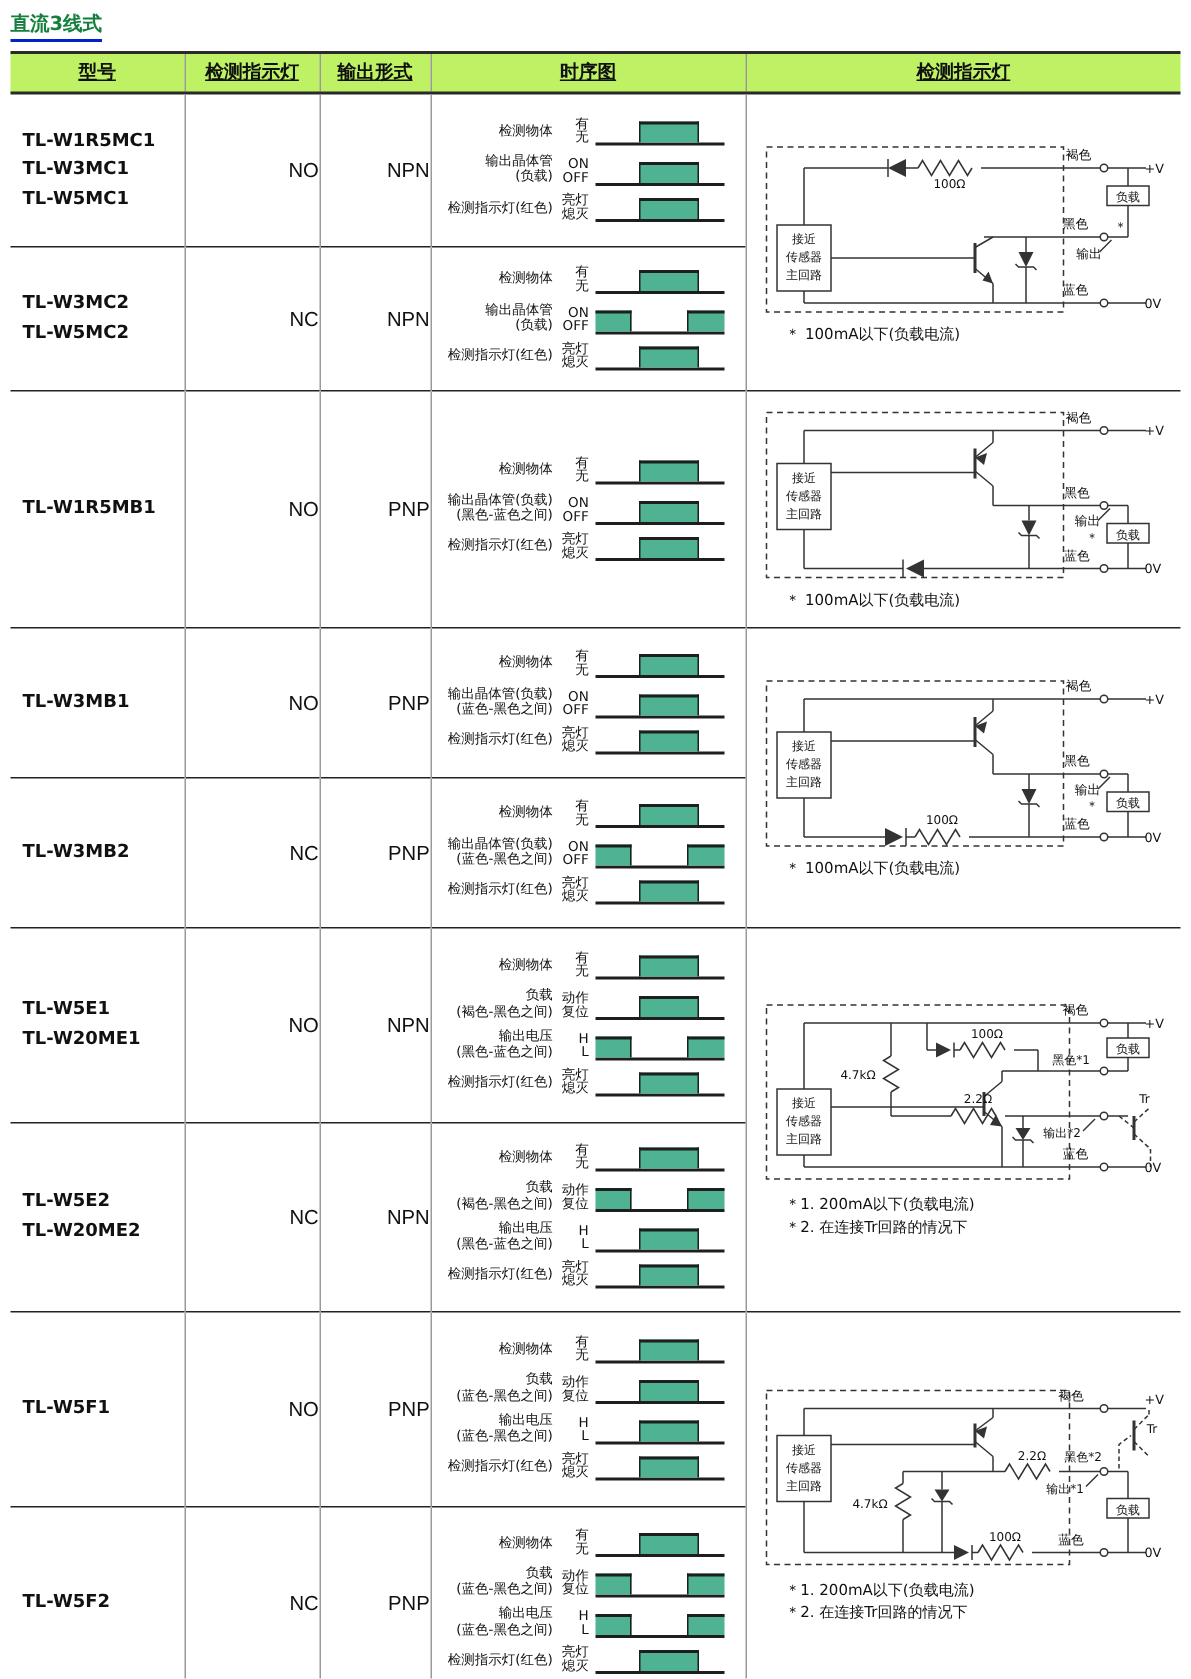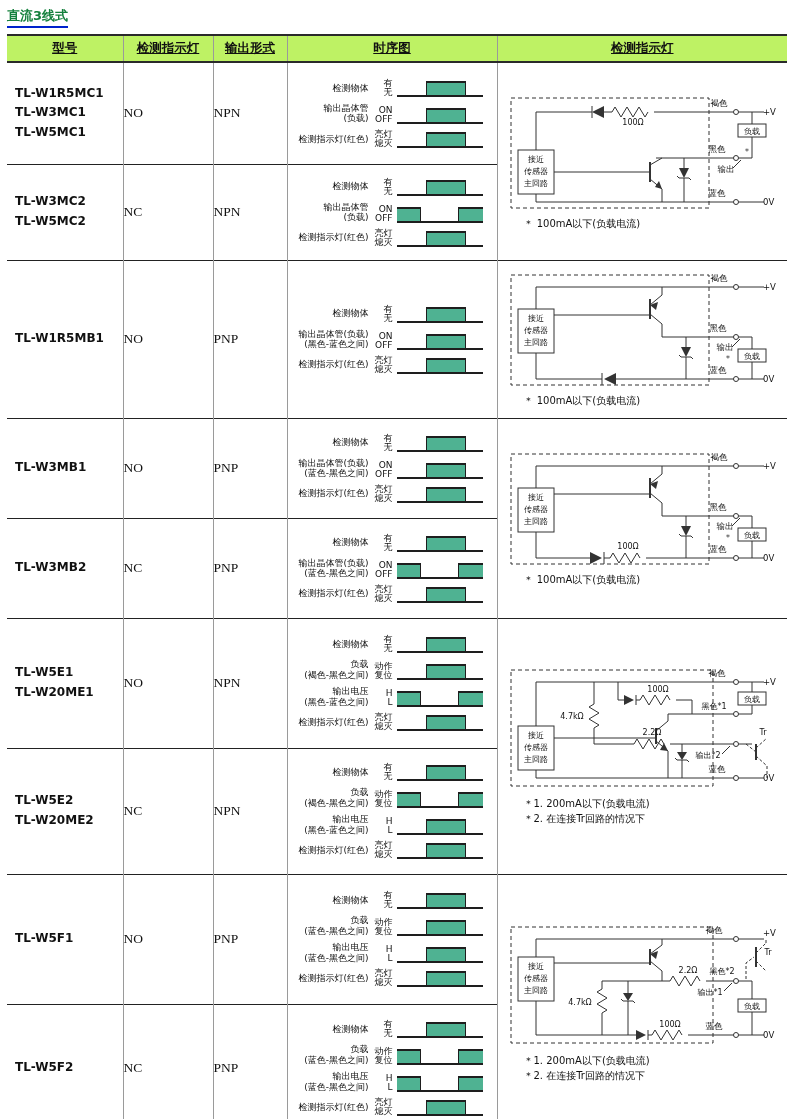--- a/index.html
+++ b/index.html
@@ -22,21 +22,21 @@
     border-top: 2px solid #2a2a2a; border-bottom: 2px solid #2a2a2a; text-decoration: underline;
   }
   th, td { border-left: 1px solid #9a9a9a; }
   th:first-child, td:first-child { border-left: none; }
   tbody td { border-top: 1px solid #222; vertical-align: middle; }
   thead tr { height: 24px; }
   tr.r1 { height: 102px; } tr.r2 { height: 96px; } tr.r3 { height: 158px; }
   tr.r4 { height: 100px; } tr.r5 { height: 100px; } tr.r6 { height: 130px; }
   tr.r7 { height: 126px; } tr.r8 { height: 130px; } tr.r9 { height: 128px; }
   .model-cell { padding-left: 8px; font-weight: bold; font-size: 12px; line-height: 1.65; margin-top: 12px; }
-  .mode { text-align: left; font-family: Liberation Serif, serif; font-size: 13.5px; }
+  .mode { text-align: right; font-family: Liberation Sans, sans-serif; font-size: 13.5px; }
   .timing { display: flex; flex-direction: column; align-items: flex-end; gap: 6px; padding: 6px 14px 6px 0; }
   .sig { display: flex; align-items: flex-end; gap: 4px; }
   .sig-l { align-self: center; text-align: right; font-size: 9px; line-height: 10.5px; }
   .sig-s { display: flex; flex-direction: column; justify-content: space-between; align-items: flex-end;
            height: 18px; min-width: 20px; font-size: 9px; line-height: 9px; }
   .wave { position: relative; width: 86px; height: 16px; border-bottom: 2px solid #1e1e1e; }
   .wave.center::after {
     content: ""; position: absolute; top: 0; bottom: 0; left: 34%; width: 44%;
     background: #4fb292; border: 1px solid #1e1e1e; border-top-width: 2px; border-bottom: none;
   }

